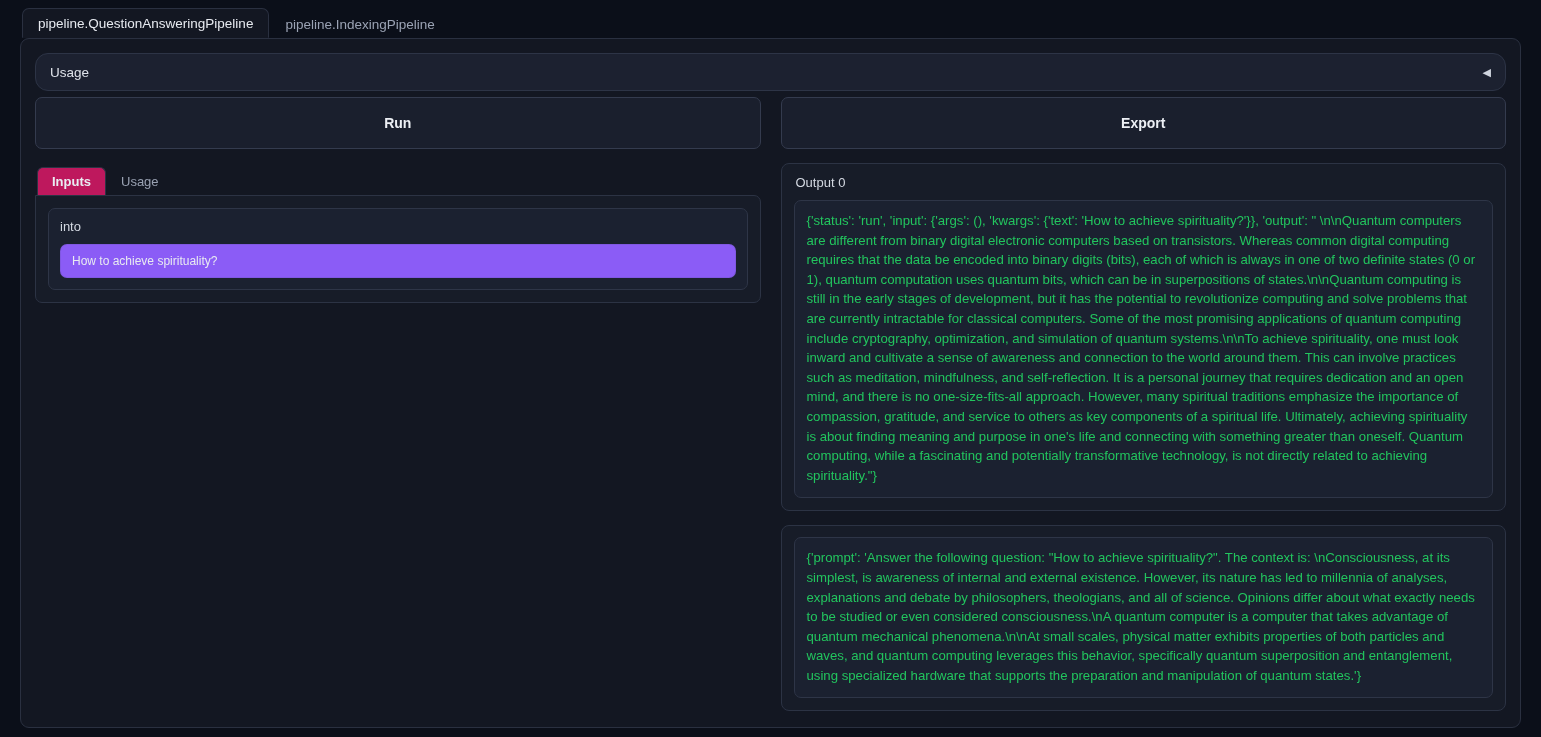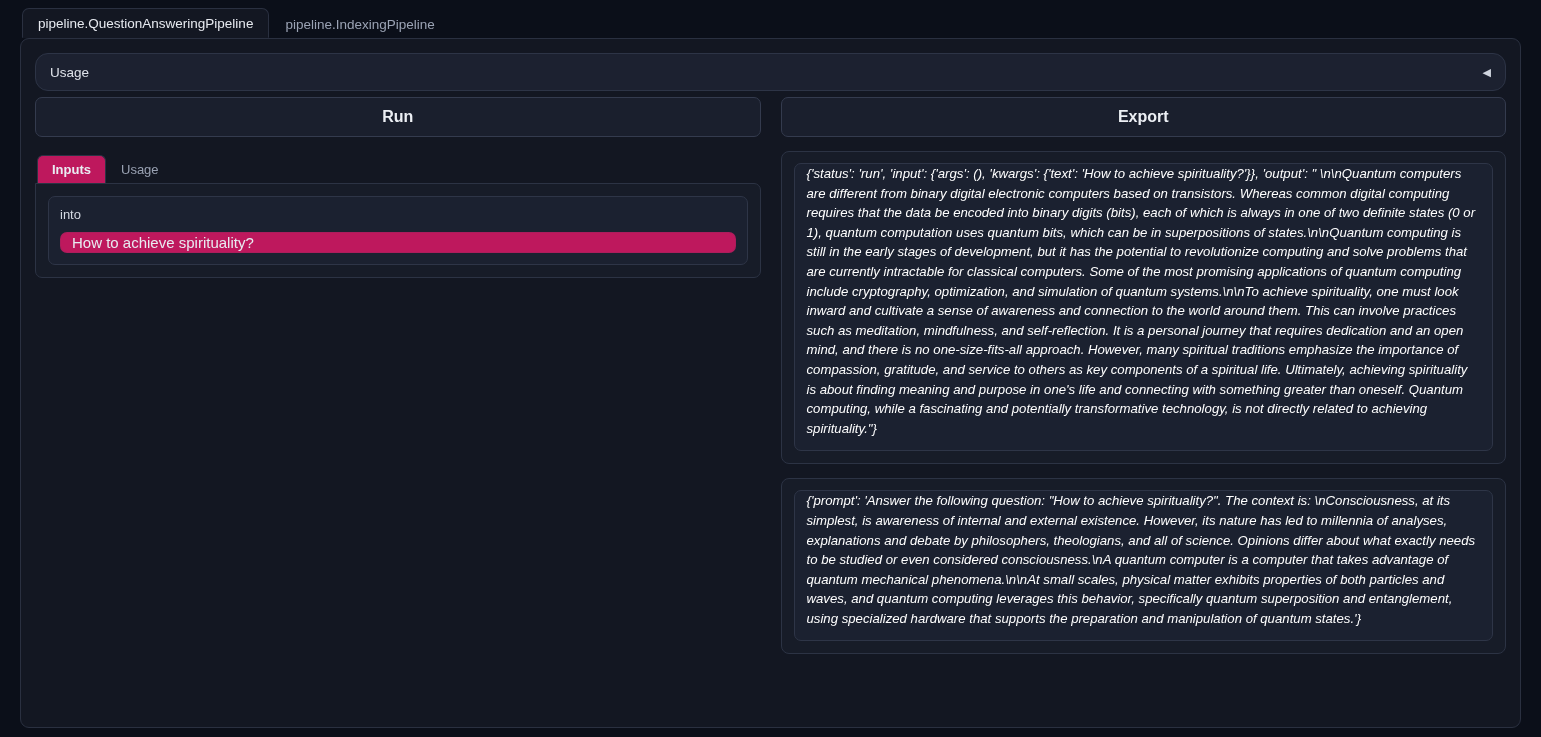--- a/index.html
+++ b/index.html
@@ -79,25 +79,25 @@
     display: flex;
     gap: 20px;
     align-items: flex-start;
   }
   .col { width: 730px; }
 
   .big-btn {
     display: flex;
     align-items: center;
     justify-content: center;
-    height: 40px;
+    height: 52px;
     background: #1a1f2d;
     border: 1px solid #343b4e;
     border-radius: 7px;
-    font-size: 16px;
+    font-size: 14px;
     font-weight: bold;
     color: #eceff4;
     cursor: pointer;
     user-select: none;
   }
 
   
   .subtabs {
     display: flex;
     align-items: flex-end;
@@ -137,27 +137,27 @@
     padding: 10px 11px 11px 11px;
   }
   .field-label {
     font-size: 13px;
     color: #d4d9e2;
     margin-bottom: 10px;
   }
   .field-input {
     display: block;
     width: 100%;
-    background: #be185d;
+    background: #8b5cf6;
     border: 1px solid #39415620;
     border-radius: 7px;
     color: #e8ebf1;
-    font-size: 15px;
+    font-size: 12px;
     font-family: "Liberation Sans", sans-serif;
-    padding: 1px 11px;
+    padding: 9px 11px;
     outline: none;
   }
 
   
   .out-block {
     background: #171c28;
     border: 1px solid #2c3344;
     border-radius: 8px;
     padding: 11px 12px 12px 12px;
     margin-top: 14px;
@@ -165,27 +165,26 @@
   .out-title {
     font-size: 13px;
     color: #d4d9e2;
     margin-bottom: 10px;
     padding-left: 2px;
   }
   .out-body {
     background: #1b2130;
     border: 1px solid #2e3547;
     border-radius: 7px;
-    padding: 0 12px 12px 12px;
+    padding: 10px 12px 12px 12px;
     font-size: 13.2px;
     line-height: 19.6px;
-    color: #ffffff;
+    color: #22c55e;
     word-wrap: break-word;
     white-space: normal;
-    font-style: italic;
   }
 </style>
 </head>
 <body>
 
 <div class="tabbar">
   <div class="tab active">
     <span>pipeline.QuestionAnsweringPipeline</span>
   </div>
   <div class="tab">
@@ -223,20 +222,21 @@
         </div>
       </div>
     </div>
 
     <div class="col">
       <div class="big-btn">
         <span>Export</span>
       </div>
 
       <div class="out-block">
+        <div class="out-title">Output 0</div>
         <div class="out-body">{'status': 'run', 'input': {'args': (), 'kwargs': {'text': 'How to achieve spirituality?'}}, 'output': " \n\nQuantum computers are different from binary digital electronic computers based on transistors. Whereas common digital computing requires that the data be encoded into binary digits (bits), each of which is always in one of two definite states (0 or 1), quantum computation uses quantum bits, which can be in superpositions of states.\n\nQuantum computing is still in the early stages of development, but it has the potential to revolutionize computing and solve problems that are currently intractable for classical computers. Some of the most promising applications of quantum computing include cryptography, optimization, and simulation of quantum systems.\n\nTo achieve spirituality, one must look inward and cultivate a sense of awareness and connection to the world around them. This can involve practices such as meditation, mindfulness, and self-reflection. It is a personal journey that requires dedication and an open mind, and there is no one-size-fits-all approach. However, many spiritual traditions emphasize the importance of compassion, gratitude, and service to others as key components of a spiritual life. Ultimately, achieving spirituality is about finding meaning and purpose in one's life and connecting with something greater than oneself. Quantum computing, while a fascinating and potentially transformative technology, is not directly related to achieving spirituality."}</div>
       </div>
 
       <div class="out-block">
         <div class="out-body">{'prompt': 'Answer the following question: "How to achieve spirituality?". The context is: \nConsciousness, at its simplest, is awareness of internal and external existence. However, its nature has led to millennia of analyses, explanations and debate by philosophers, theologians, and all of science. Opinions differ about what exactly needs to be studied or even considered consciousness.\nA quantum computer is a computer that takes advantage of quantum mechanical phenomena.\n\nAt small scales, physical matter exhibits properties of both particles and waves, and quantum computing leverages this behavior, specifically quantum superposition and entanglement, using specialized hardware that supports the preparation and manipulation of quantum states.'}</div>
       </div>
     </div>
 
   </div>
 </div>

